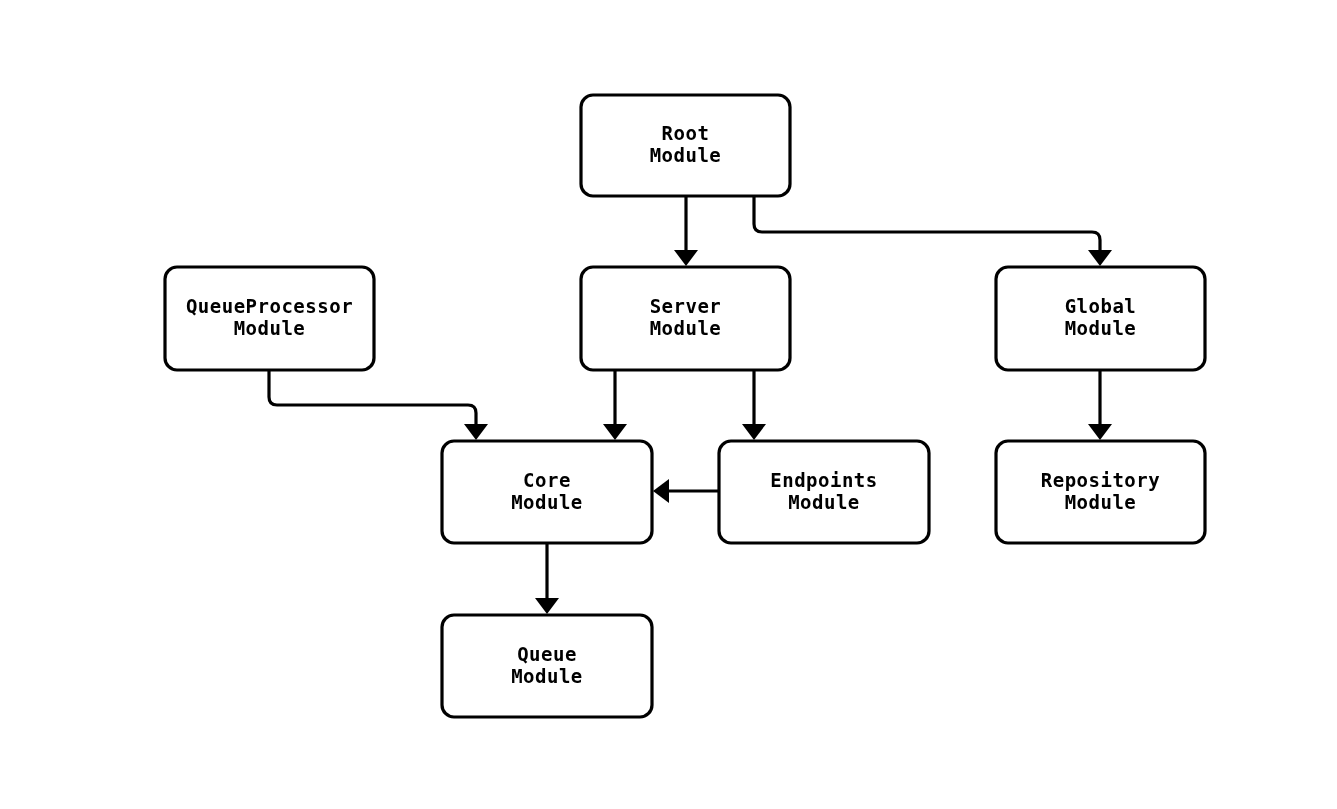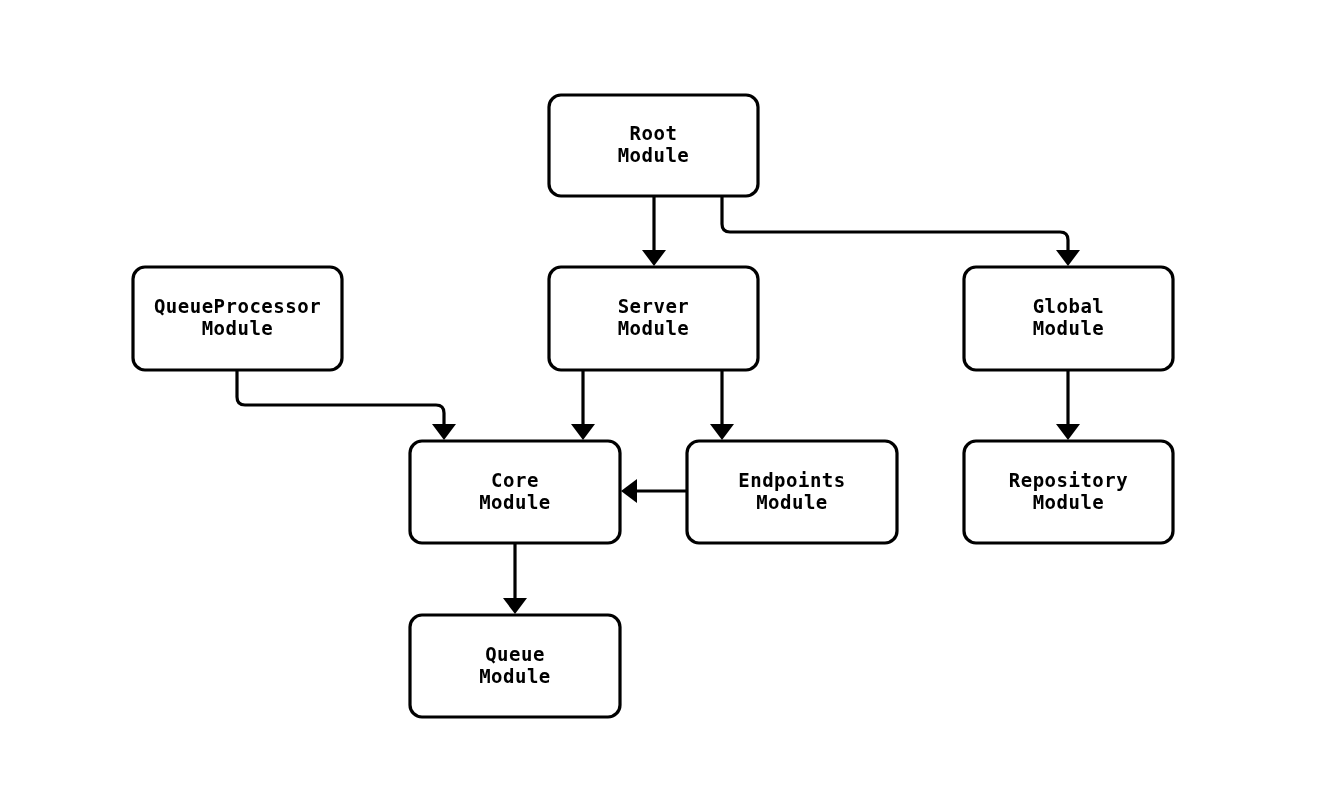--- a/index.html
+++ b/index.html
@@ -12,20 +12,21 @@
     width: 1337px;
     height: 809px;
     overflow: hidden;
     font-family: "DejaVu Sans Mono", "Liberation Mono", monospace;
   }
   #diagram-root {
     position: relative;
     width: 1129px;
     height: 809px;
     background: #ffffff;
+    padding-left: 32px;
   }
   svg#diagram-canvas {
     display: block;
     width: 1337px;
     height: 809px;
   }
   .node-box {
     fill: #ffffff;
     stroke: #000000;
     stroke-width: 3.2;

